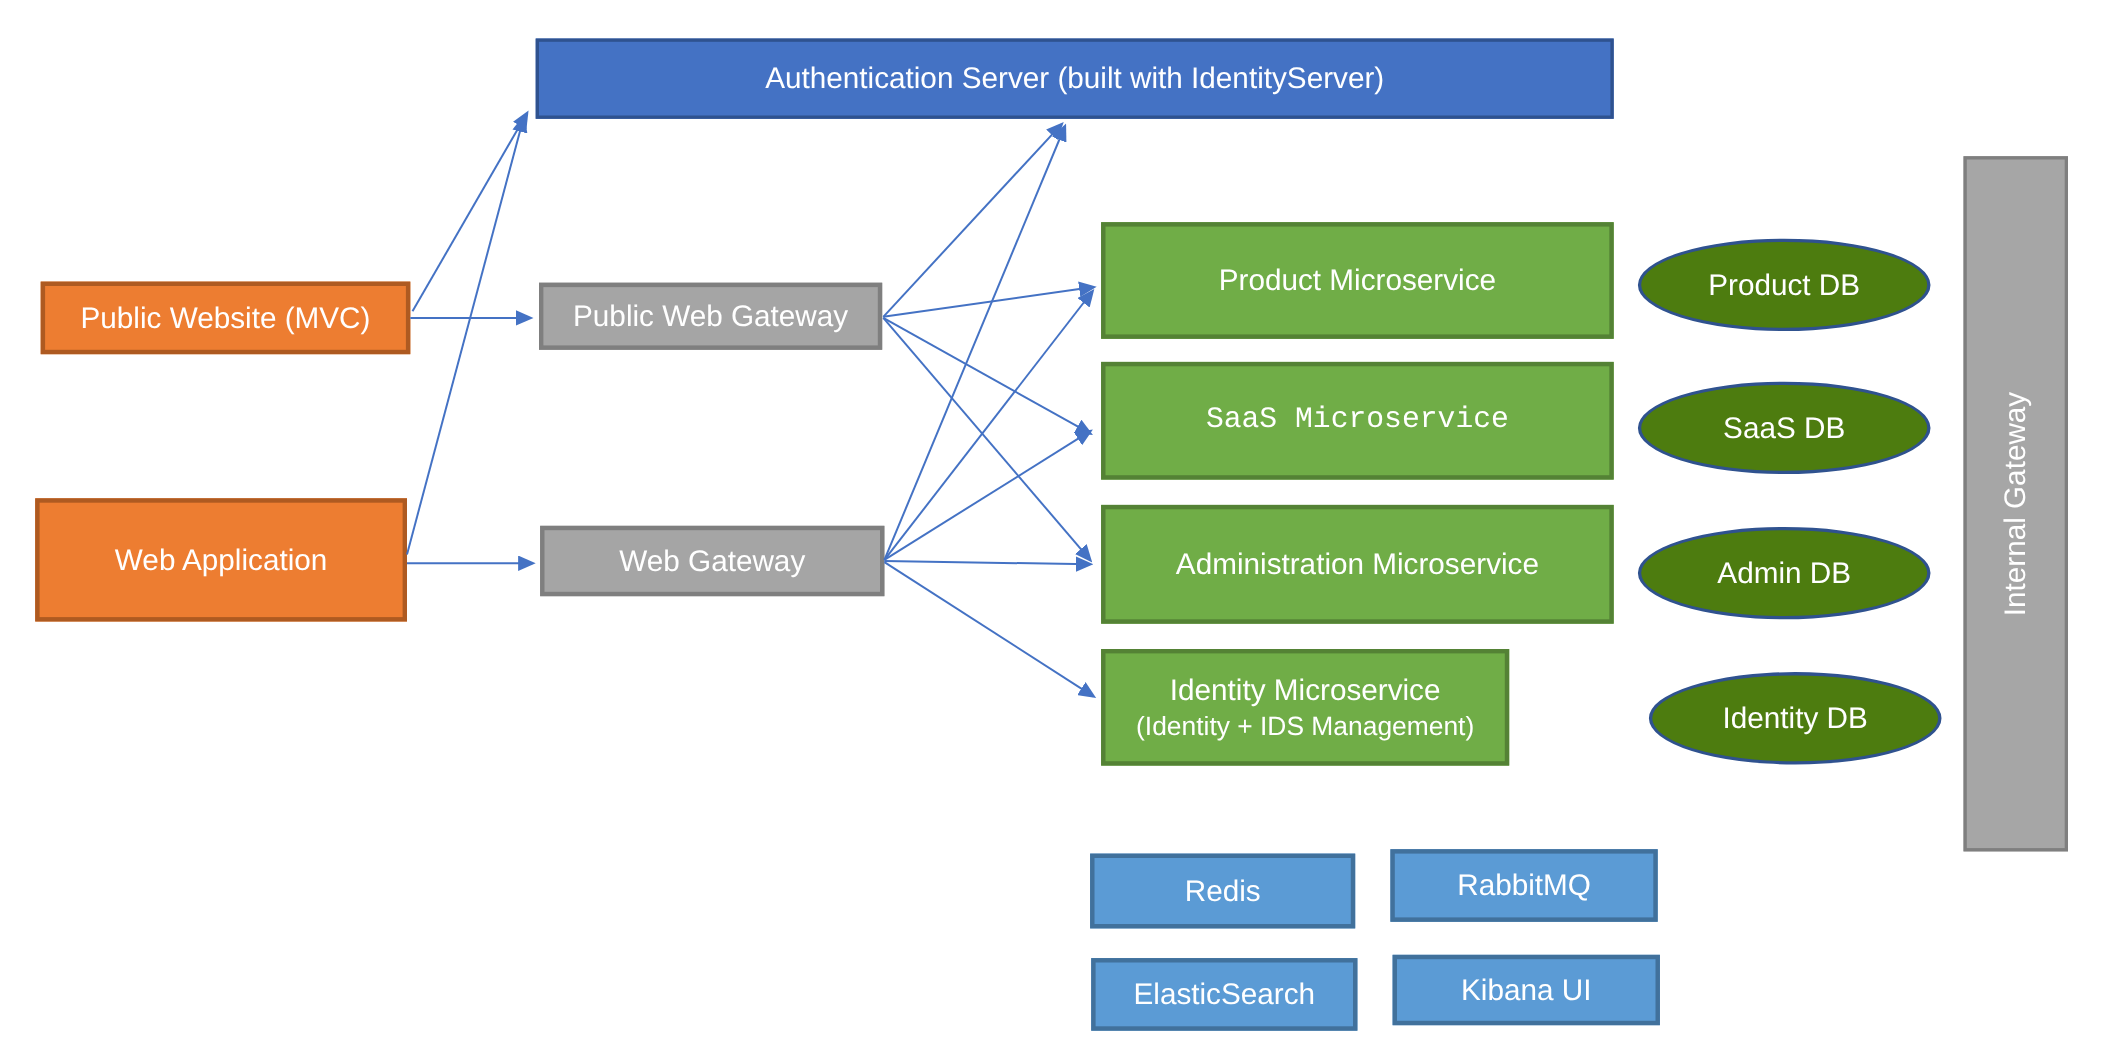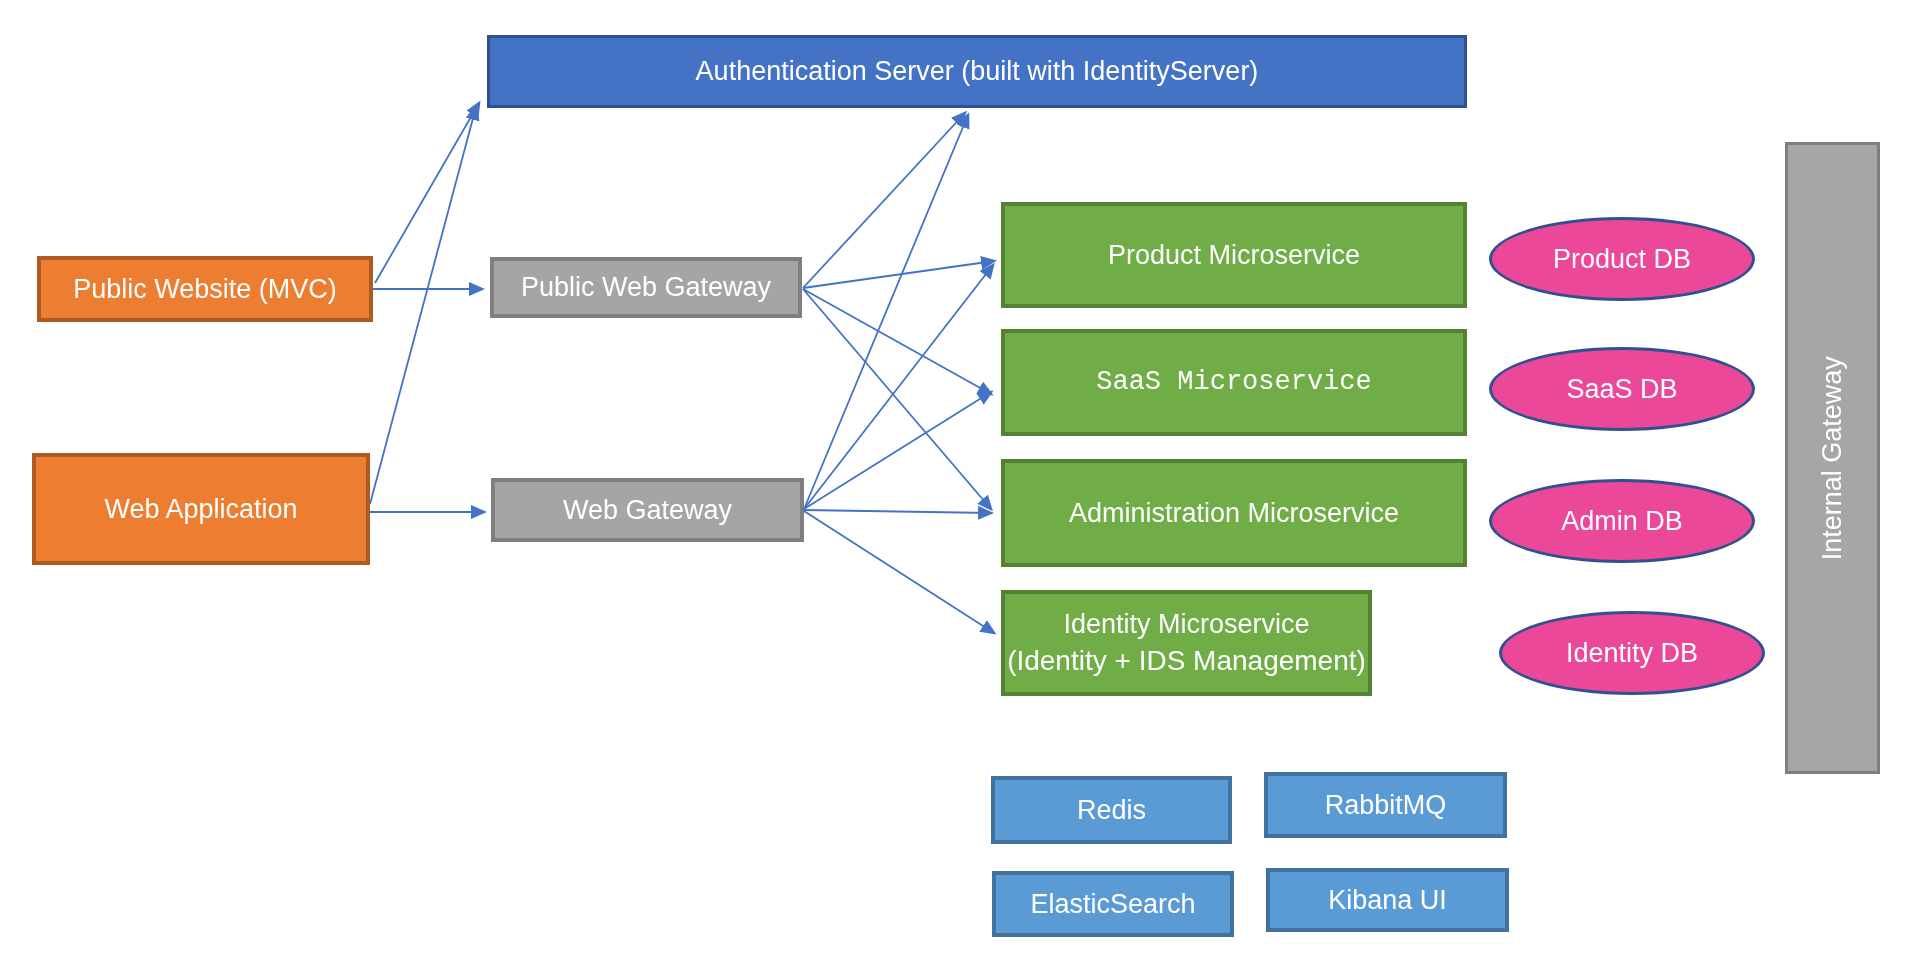--- a/index.html
+++ b/index.html
@@ -18,29 +18,29 @@
     text-align:center;
     font-size:27px;
     line-height:1.35;
   }
   .rect-orange{background:#ED7D31;border:4px solid #AE5A21;}
   .rect-blue{background:#4472C4;border:3px solid #2F528F;}
   .rect-gray{background:#A5A5A5;border:4px solid #7F7F7F;}
   .rect-green{background:#70AD47;border:4px solid #548235;}
   .rect-lightblue{background:#5B9BD5;border:4px solid #41719C;}
   .ellipse-blue{
-    background:#ec4899;border:3px solid #2F528F;border-radius:50%;
+    background:#4d7c0f;border:3px solid #2F528F;border-radius:50%;
   }
   .vertical-bar{background:#A6A6A6;border:3px solid #7F7F7F;}
   .vertical-bar .vtext{
     transform:rotate(-90deg);
     white-space:nowrap;
     font-size:27px;color:#ffffff;
   }
-  .sublabel{font-size:28px;}
+  .sublabel{font-size:24px;}
   #edge-layer{
     position:absolute;left:0;top:0;width:1915px;height:958px;
     pointer-events:none;
   }
   #edge-layer line{stroke:#4472C4;stroke-width:1.8;}
 </style>
 </head>
 <body>
 
 <div id="canvas">

